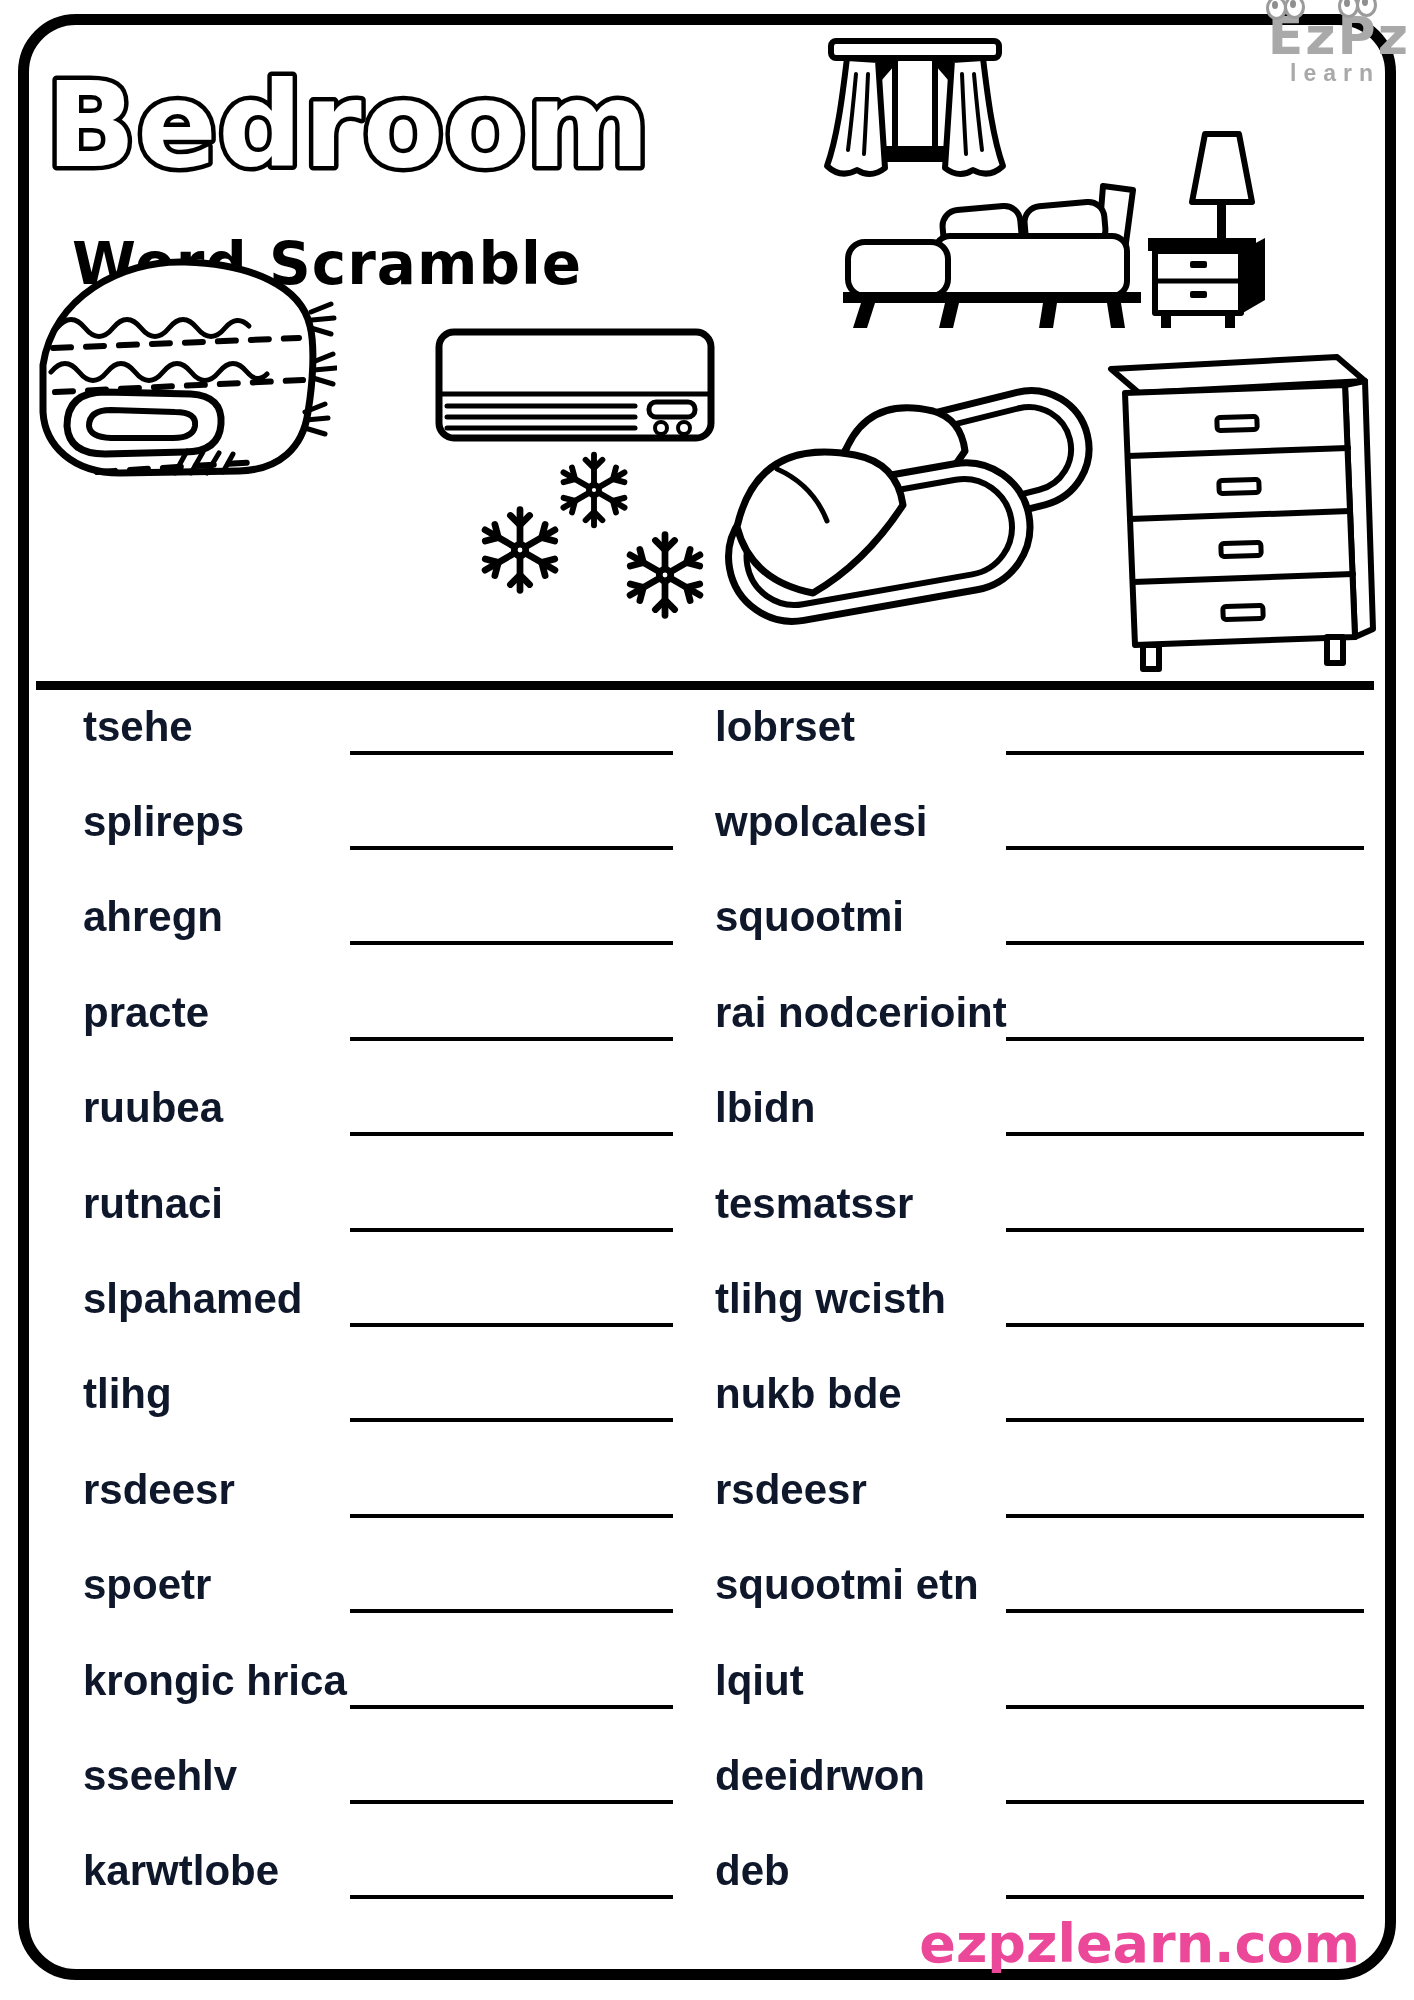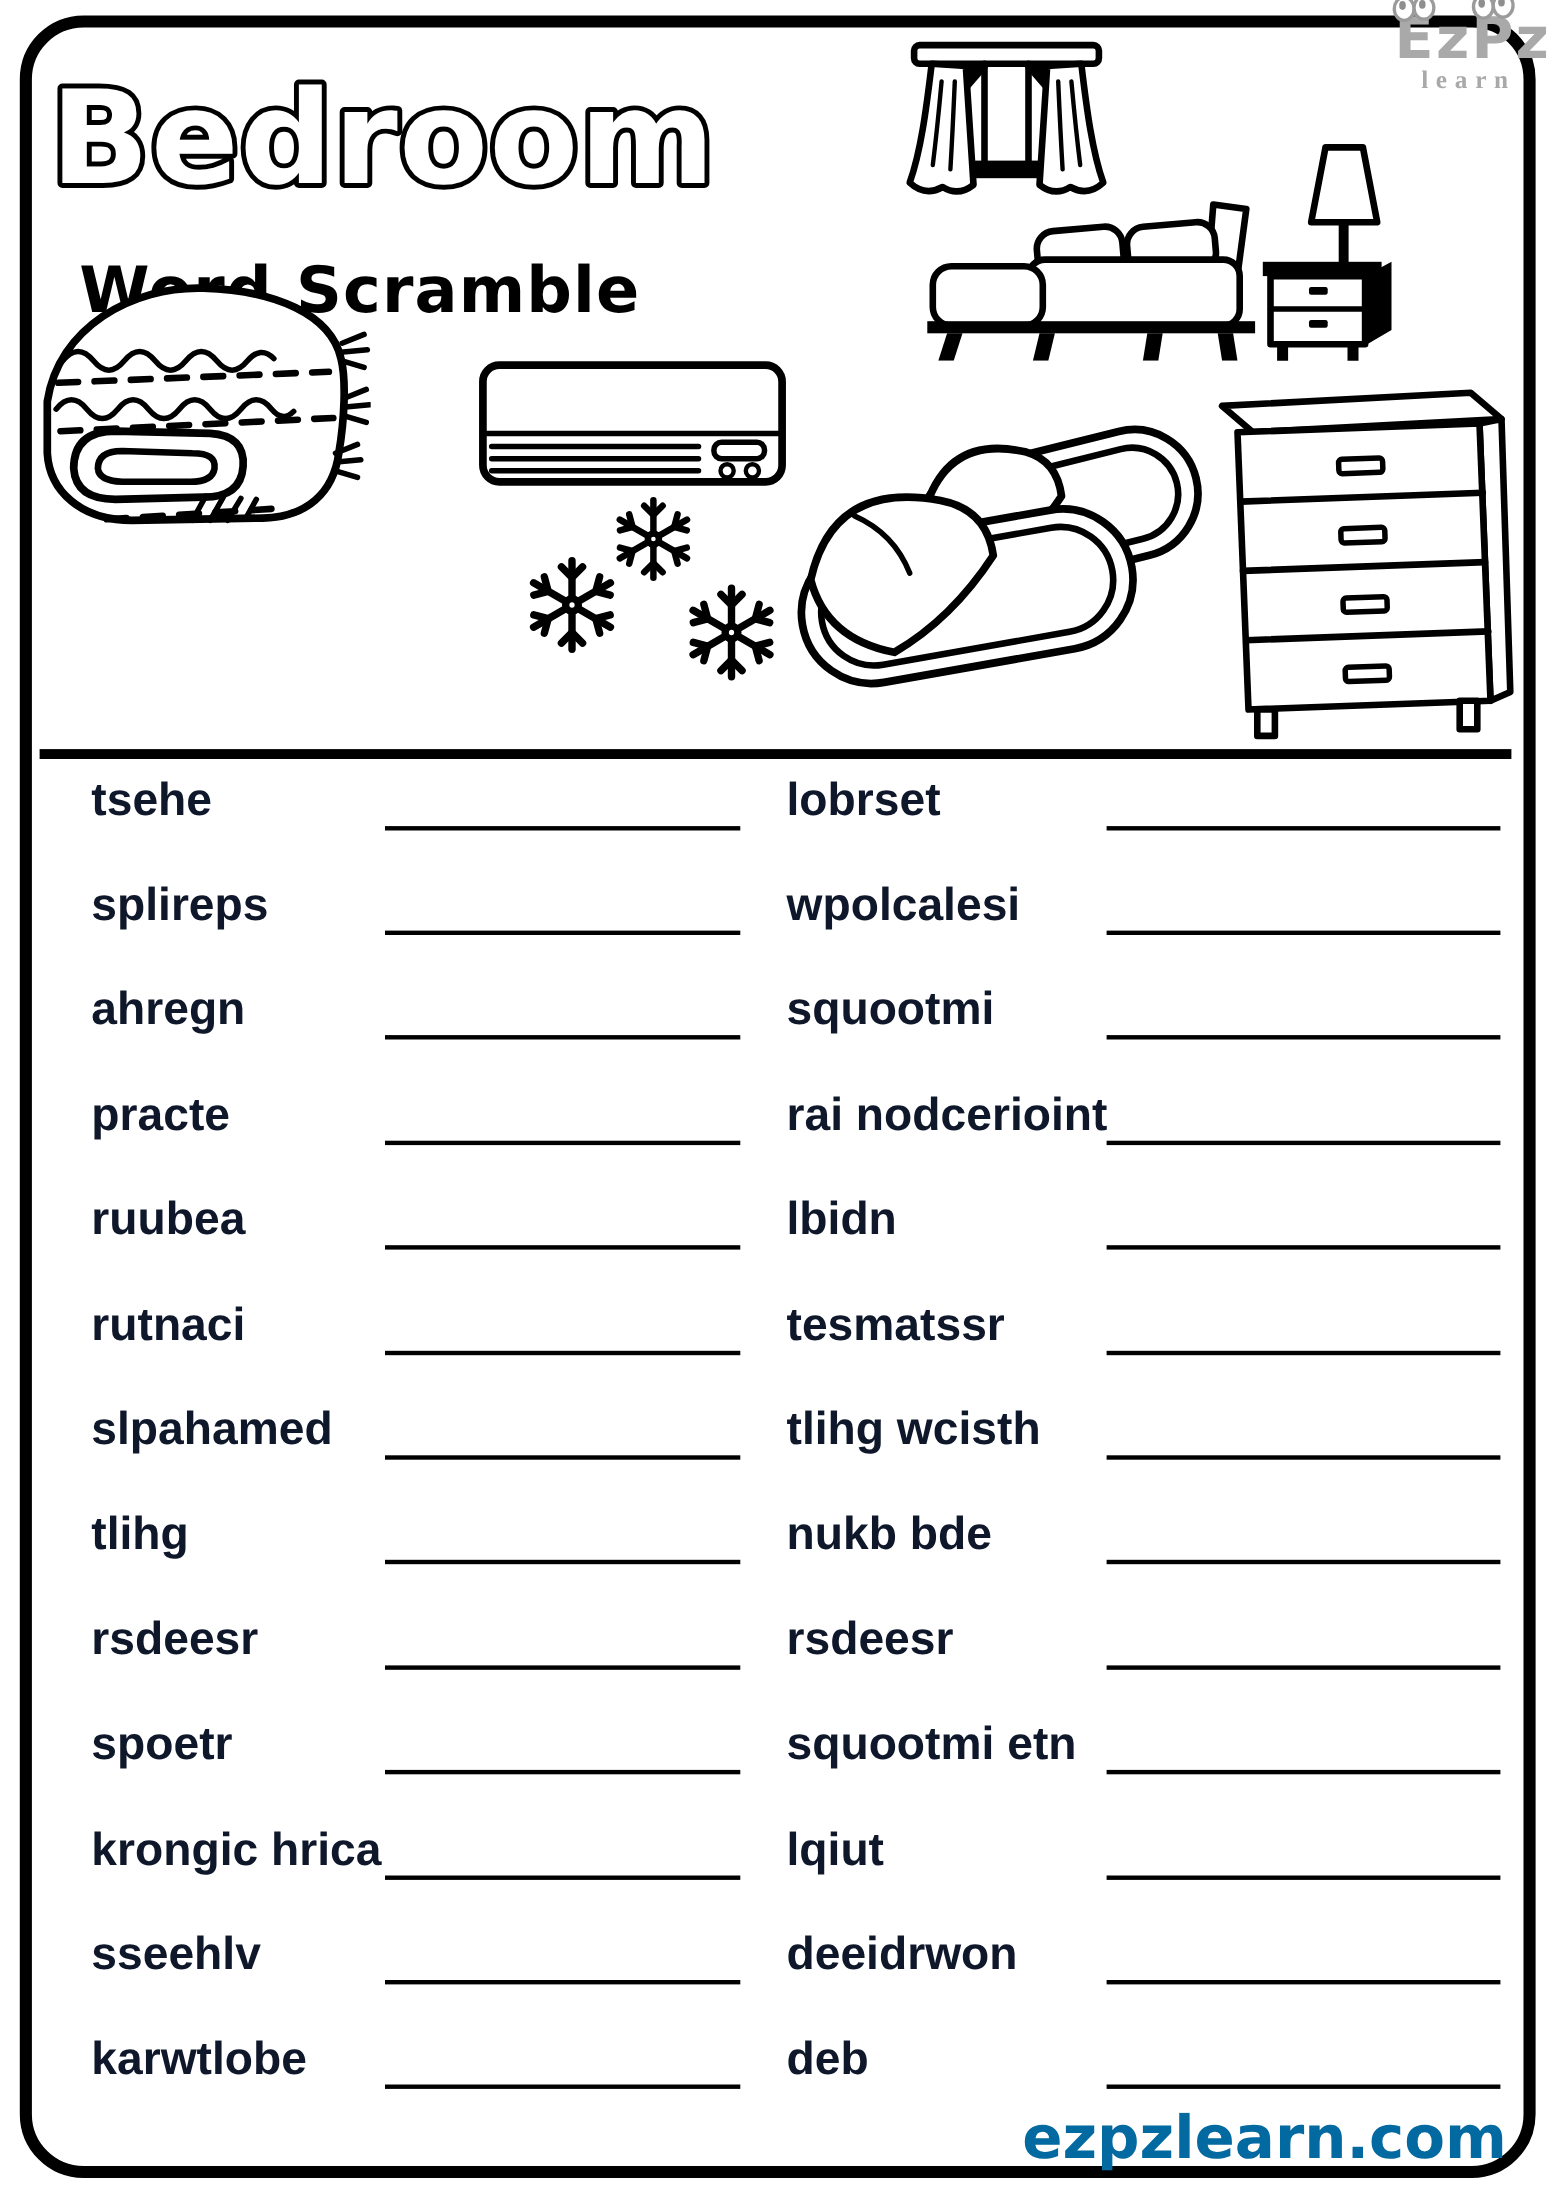--- a/index.html
+++ b/index.html
@@ -18,38 +18,38 @@
     font-weight:700;font-size:58px;letter-spacing:1px;color:#000;
   }
   
   .logo{position:absolute;left:1260px;top:6px;width:150px;text-align:center;z-index:5;}
   .logo-top{position:relative;font-family:"DejaVu Sans",sans-serif;font-weight:800;
     font-size:52px;color:#a9a9a9;letter-spacing:2px;line-height:60px;text-align:right;}
   .eye{position:absolute;width:15px;height:18px;background:#fff;border:3px solid #9b9b9b;
     border-radius:50%;}
   .eye::after{content:"";position:absolute;left:3px;top:2px;width:6px;height:8px;
     background:#8f8f8f;border-radius:50%;}
-  .logo-learn{font-family:Liberation Serif, serif;font-weight:700;font-size:23px;
+  .logo-learn{font-family:Liberation Sans, sans-serif;font-weight:700;font-size:23px;
     color:#a9a9a9;letter-spacing:7px;margin-top:-6px;}
   
   .divider{position:absolute;left:36px;top:681px;width:1338px;height:9px;background:#000;}
   
   .rows{position:absolute;left:0;top:679px;width:1414px;}
   .row{position:relative;height:95.4px;}
   .word{position:absolute;top:50%;transform:translateY(-50%);
     font-weight:700;font-size:42px;color:#0f172a;white-space:nowrap;}
   .wl{left:83px;}
   .wr{left:715px;}
   .line{position:absolute;top:calc(50% + 24px);height:4px;background:#000;}
   .ll{left:350px;width:323px;}
   .lr{left:1006px;width:358px;}
   
   .footer{
-    position:absolute;right:44px;top:1912px;font-family:"DejaVu Sans",sans-serif;
-    font-weight:700;font-size:54px;color:#0369a1;
+    position:absolute;right:54px;top:1912px;font-family:"DejaVu Sans",sans-serif;
+    font-weight:700;font-size:54px;color:#ec4899;
   }
   .art{position:absolute;}
   svg .ln{stroke:#000;fill:none;stroke-linecap:round;stroke-linejoin:round;}
   svg .wh{fill:#fff;stroke:#000;stroke-linecap:round;stroke-linejoin:round;}
   svg .bk{fill:#000;stroke:none;}
 </style>
 </head>
 <body>
 
 <div class="frame"></div>

